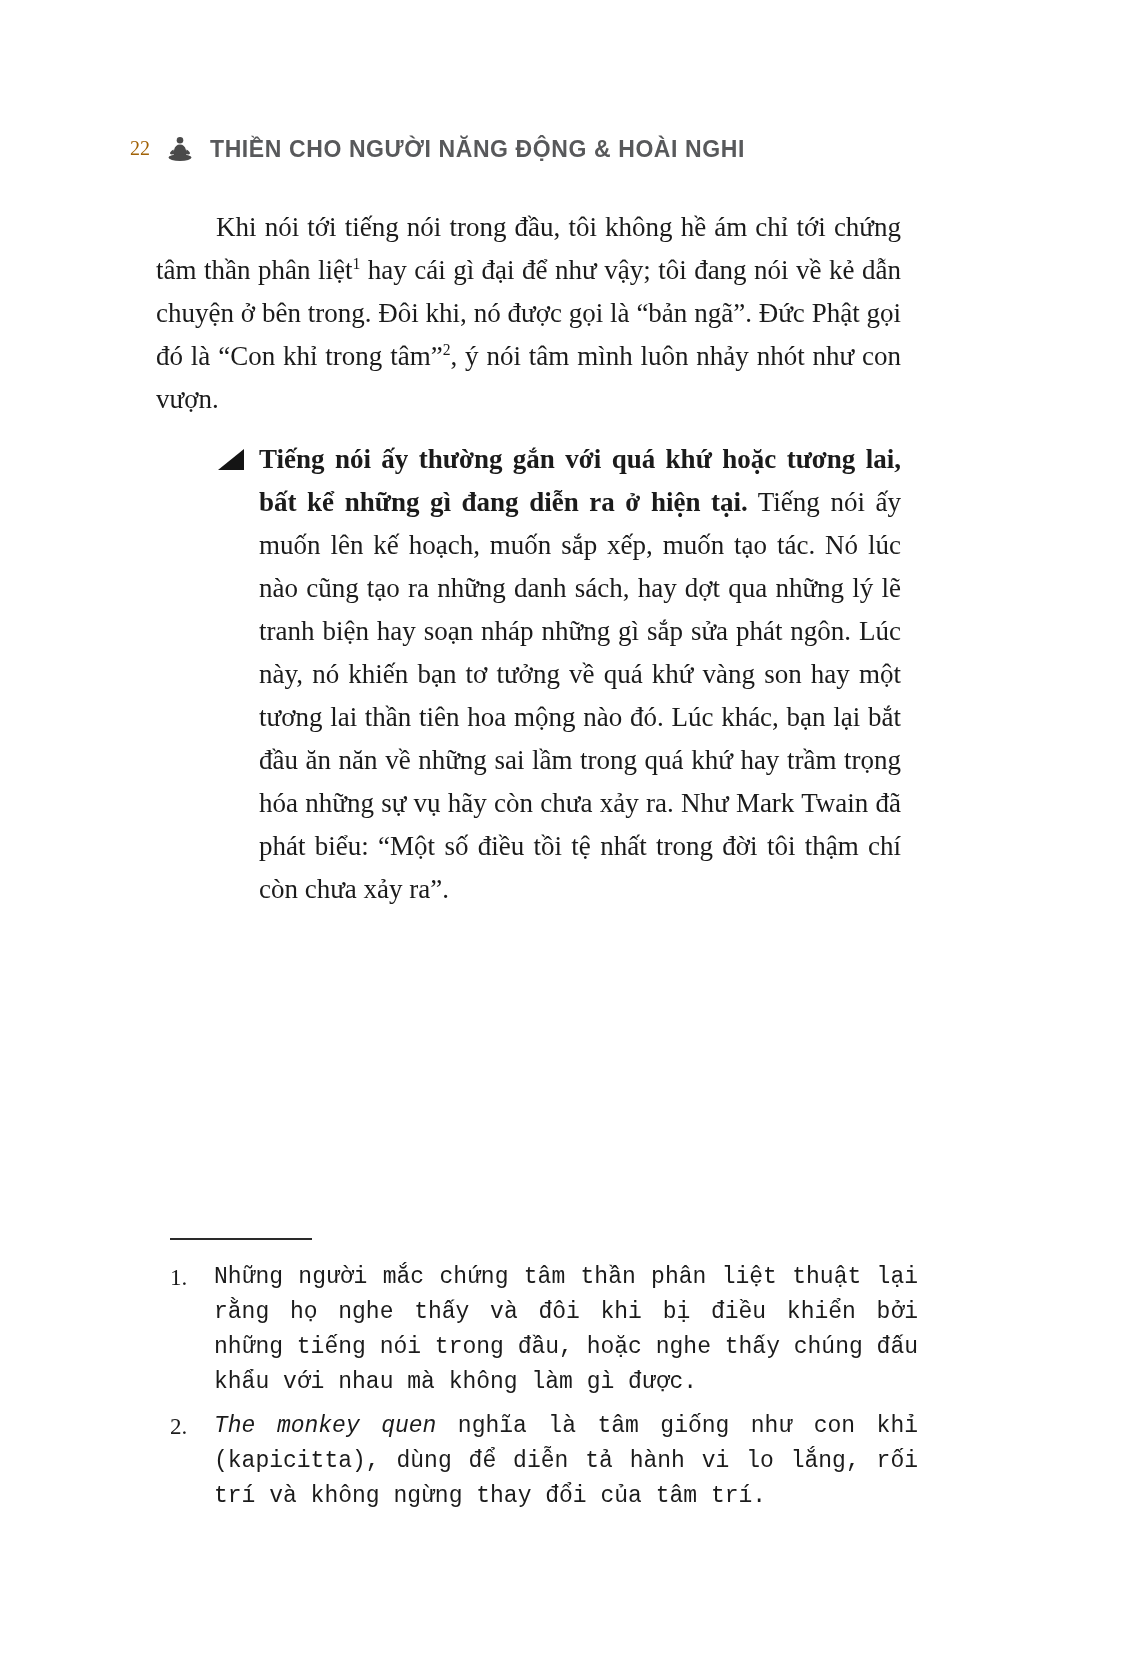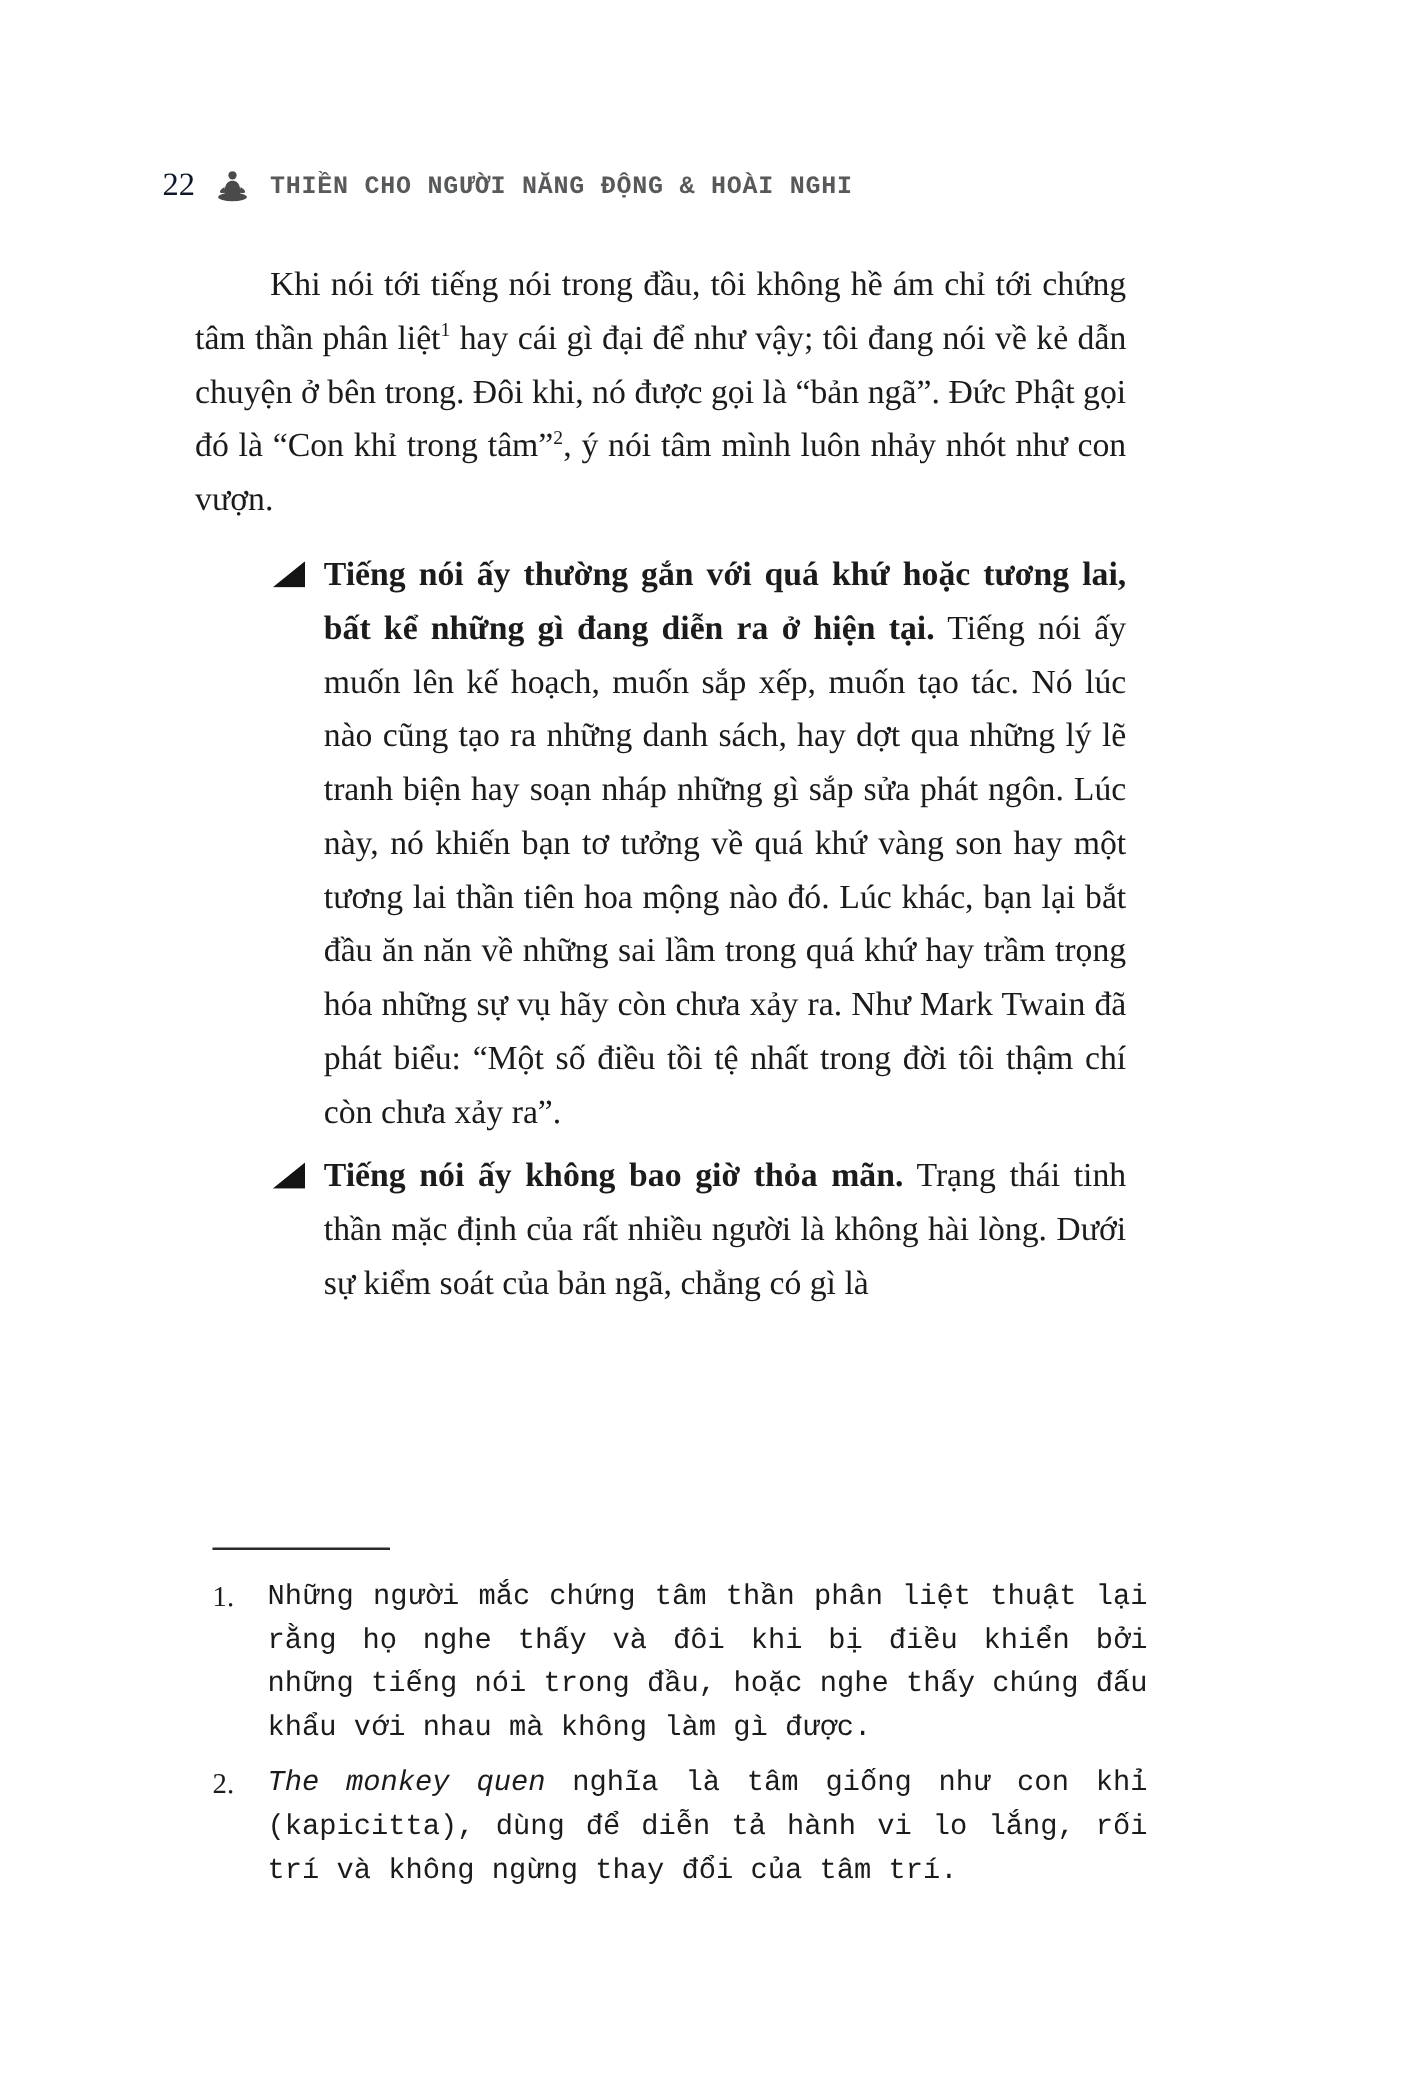--- a/index.html
+++ b/index.html
@@ -18,29 +18,29 @@
   
   .page-header {
     position: absolute;
     top: 134px;
     left: 130px;
     display: flex;
     align-items: center;
     gap: 14px;
   }
   .page-number {
-    font-size: 26px;
-    color: #0f172a;
+    font-size: 20px;
+    color: #a16207;
     line-height: 1;
   }
   .meditation-icon { display: inline-flex; margin-top: 2px; }
   .header-title {
-    font-family: Liberation Mono, monospace;
+    font-family: Liberation Sans, sans-serif;
     font-weight: 700;
-    font-size: 20px;
+    font-size: 23px;
     letter-spacing: 0.6px;
     color: #58595b;
     line-height: 1;
     padding-top: 3px;
   }
 
   
   .page-body {
     position: absolute;
     top: 206px;
@@ -130,24 +130,20 @@
   <main class="page-body">
 
     <p class="para"><span>Khi nói tới tiếng nói trong đầu, tôi không hề ám chỉ tới chứng tâm thần phân liệt</span><sup class="fn-ref">1</sup><span> hay cái gì đại để như vậy; tôi đang nói về kẻ dẫn chuyện ở bên trong. Đôi khi, nó được gọi là “bản ngã”. Đức Phật gọi đó là “Con khỉ trong tâm”</span><sup class="fn-ref">2</sup><span>, ý nói tâm mình luôn nhảy nhót như con vượn.</span></p>
 
 
     <div class="bullet">
       <span class="bullet-marker"></span>
       <p class="bullet-text"><strong>Tiếng nói ấy thường gắn với quá khứ hoặc tương lai, bất kể những gì đang diễn ra ở hiện tại.</strong><span> Tiếng nói ấy muốn lên kế hoạch, muốn sắp xếp, muốn tạo tác. Nó lúc nào cũng tạo ra những danh sách, hay dợt qua những lý lẽ tranh biện hay soạn nháp những gì sắp sửa phát ngôn. Lúc này, nó khiến bạn tơ tưởng về quá khứ vàng son hay một tương lai thần tiên hoa mộng nào đó. Lúc khác, bạn lại bắt đầu ăn năn về những sai lầm trong quá khứ hay trầm trọng hóa những sự vụ hãy còn chưa xảy ra. Như Mark Twain đã phát biểu: “Một số điều tồi tệ nhất trong đời tôi thậm chí còn chưa xảy ra”.</span></p>
     </div>
 
-    <div class="bullet">
-      <span class="bullet-marker"></span>
-      <p class="bullet-text"><strong>Tiếng nói ấy không bao giờ thỏa mãn.</strong><span> Trạng thái tinh thần mặc định của rất nhiều người là không hài lòng. Dưới sự kiểm soát của bản ngã, chẳng có gì là</span></p>
-    </div>
 
   </main>
 
   <footer class="footnotes">
     <div class="fn-rule"></div>
 
     <div class="footnote">
       <span class="fn-num">1.</span>
       <span class="fn-text">Những người mắc chứng tâm thần phân liệt thuật lại rằng họ nghe thấy và đôi khi bị điều khiển bởi những tiếng nói trong đầu, hoặc nghe thấy chúng đấu khẩu với nhau mà không làm gì được.</span>
     </div>

